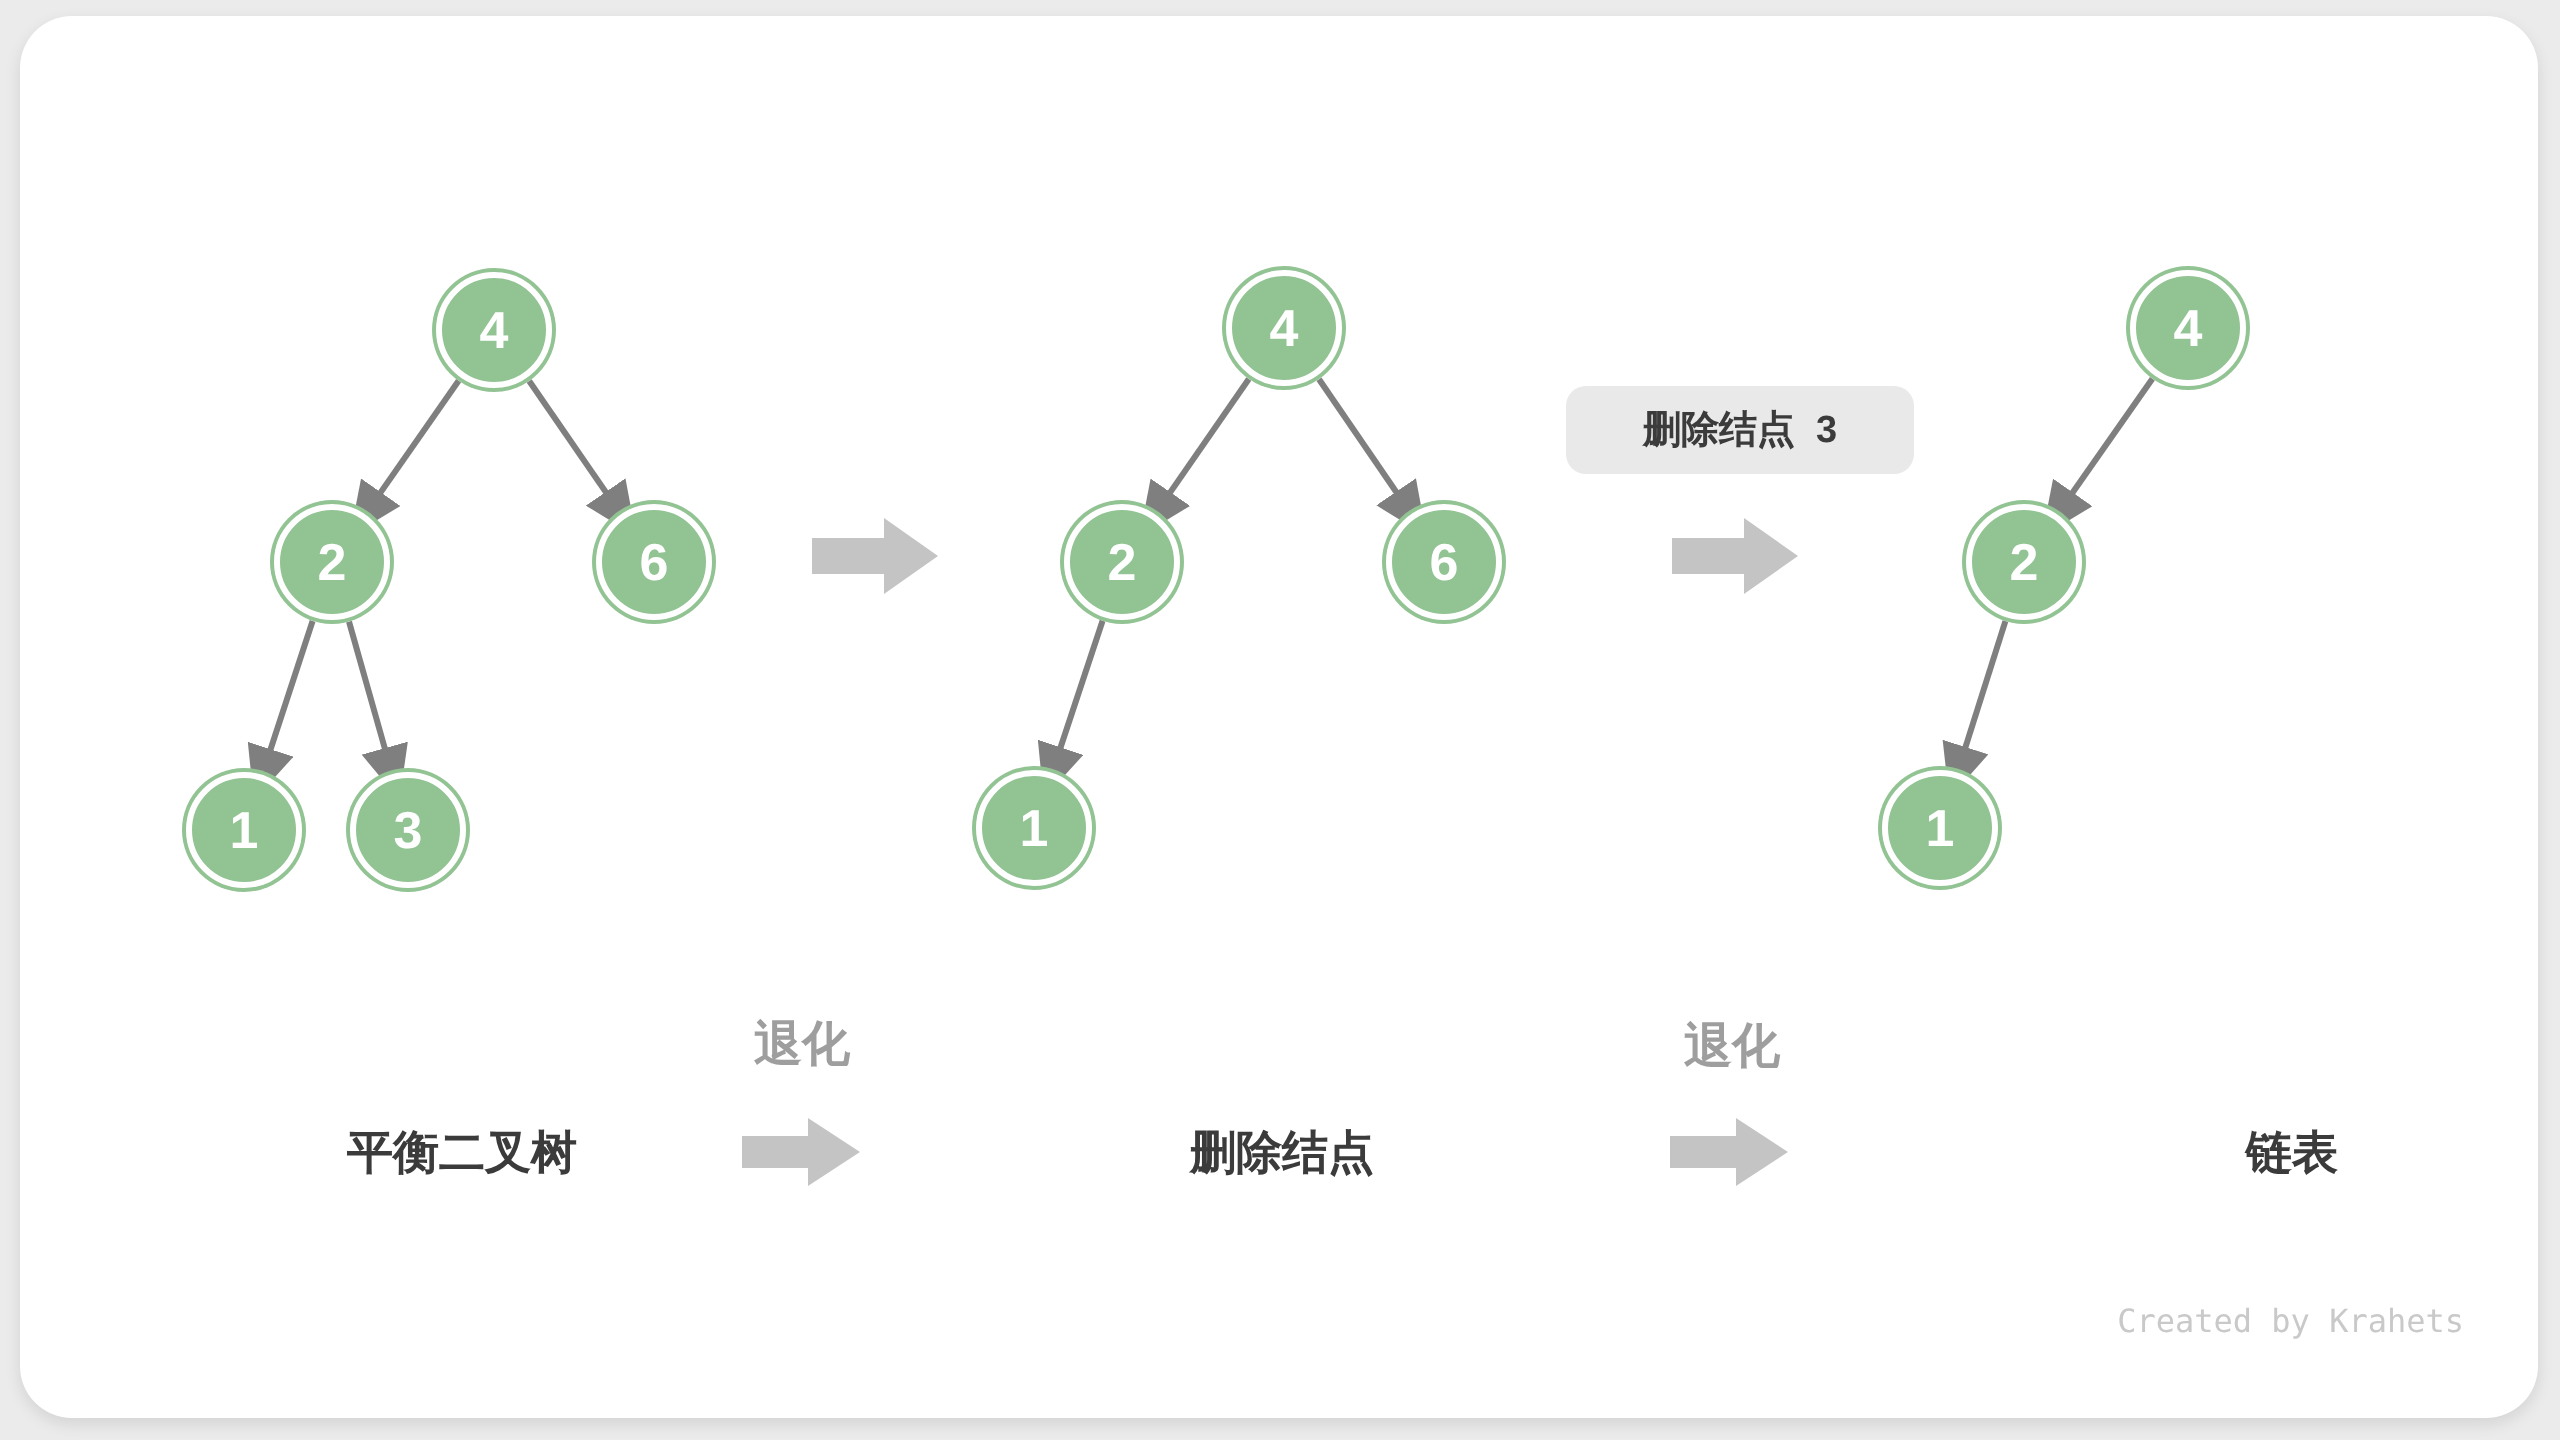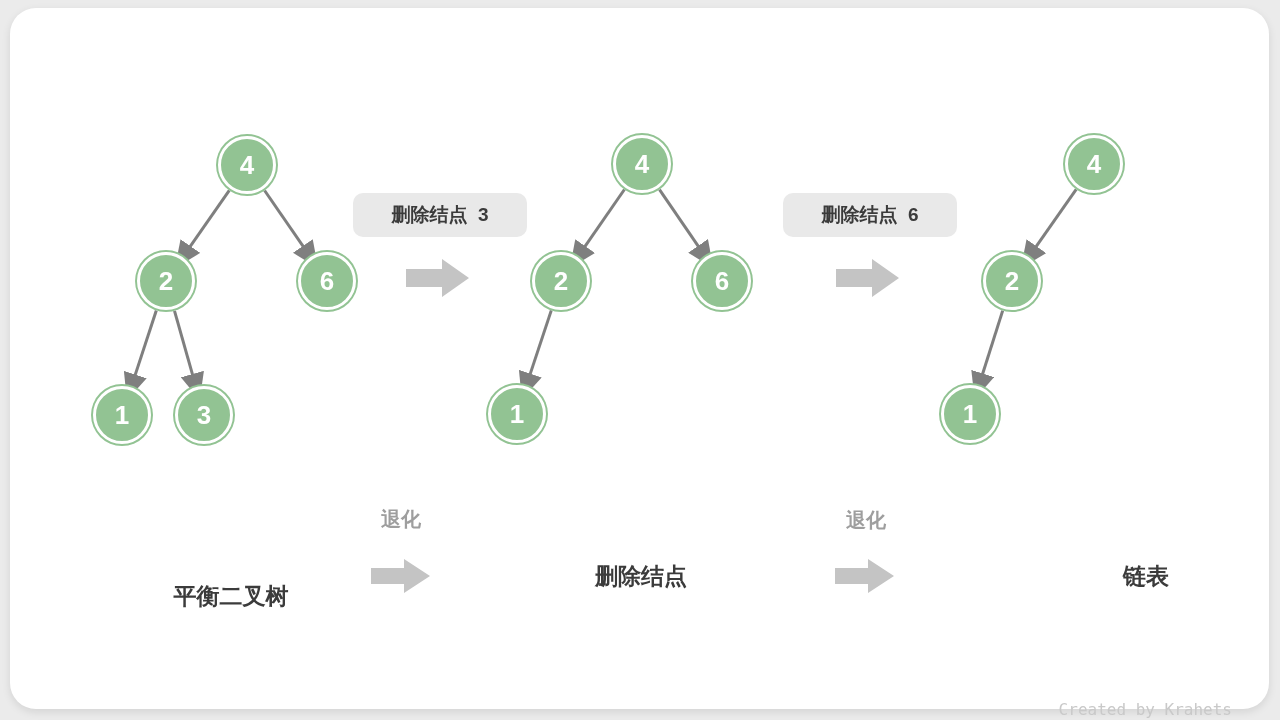--- a/index.html
+++ b/index.html
@@ -68,42 +68,42 @@
   .block-arrow { position: absolute; }
   .block-arrow polygon { fill: var(--block-arrow, #c4c4c4); }
   .block-arrow.a1 { left: 406px; top: 256px; }
   .block-arrow.a2 { left: 836px; top: 256px; }
   .block-arrow.b1 { left: 371px; top: 556px; }
   .block-arrow.b2 { left: 835px; top: 556px; }
   .degrade-label {
     position: absolute;
     transform: translateX(-50%);
     color: var(--degrade-text, #9e9e9e);
-    font-size: 20px;
+    font-size: 24px;
     font-weight: bold;
     white-space: nowrap;
   }
   .degrade-label.d1 { left: 401px; top: 506px; }
   .degrade-label.d2 { left: 866px; top: 507px; }
   .caption {
     position: absolute;
     top: 561px;
     transform: translateX(-50%);
     color: var(--label-text, #3b3b3b);
     font-size: 23px;
     font-weight: bold;
     white-space: nowrap;
   }
-  .caption.c1 { left: 231px; margin-top: 20px; }
+  .caption.c1 { left: 231px; }
   .caption.c2 { left: 641px; }
   .caption.c3 { left: 1146px; }
   .watermark {
     position: absolute;
     right: 48px;
-    top: 700px;
+    top: 651px;
     font-family: "DejaVu Sans Mono", monospace;
     font-size: 16px;
     color: var(--watermark, #c9c9c9);
     white-space: nowrap;
   }
 </style>
 </head>
 <body>
 
 <div class="stage">
@@ -134,22 +134,21 @@
       <div class="node" style="left: 175px; top: 386px;">3</div>
       <div class="node" style="left: 613px; top: 135px;">4</div>
       <div class="node" style="left: 532px; top: 252px;">2</div>
       <div class="node" style="left: 693px; top: 252px;">6</div>
       <div class="node" style="left: 488px; top: 385px;">1</div>
       <div class="node" style="left: 1065px; top: 135px;">4</div>
       <div class="node" style="left: 983px; top: 252px;">2</div>
       <div class="node" style="left: 941px; top: 385px;">1</div>
     </div>
 
-  <div class="note-box t1">删除结点  3</div>
-  <div class="note-box t2">删除结点  6</div>
+  <div class="note-box t2">删除结点  3</div>
 
   <svg class="block-arrow a1" width="64" height="44">
     <polygon points="0,13 36,13 36,3 63,22 36,41 36,31 0,31"></polygon>
   </svg>
   <svg class="block-arrow a2" width="64" height="44">
     <polygon points="0,13 36,13 36,3 63,22 36,41 36,31 0,31"></polygon>
   </svg>
 
   <div class="degrade-label d1">退化</div>
   <div class="degrade-label d2">退化</div>

